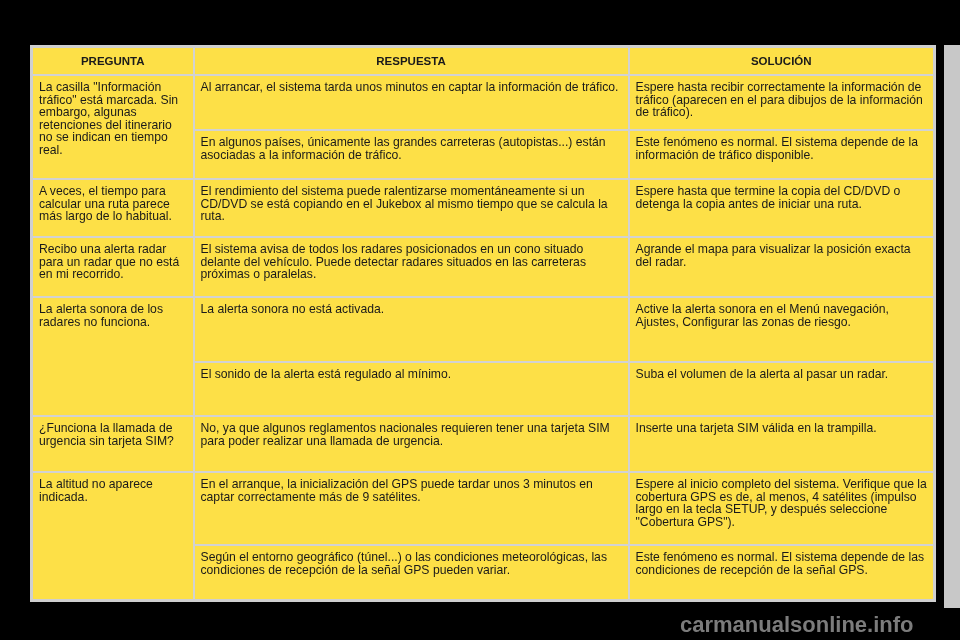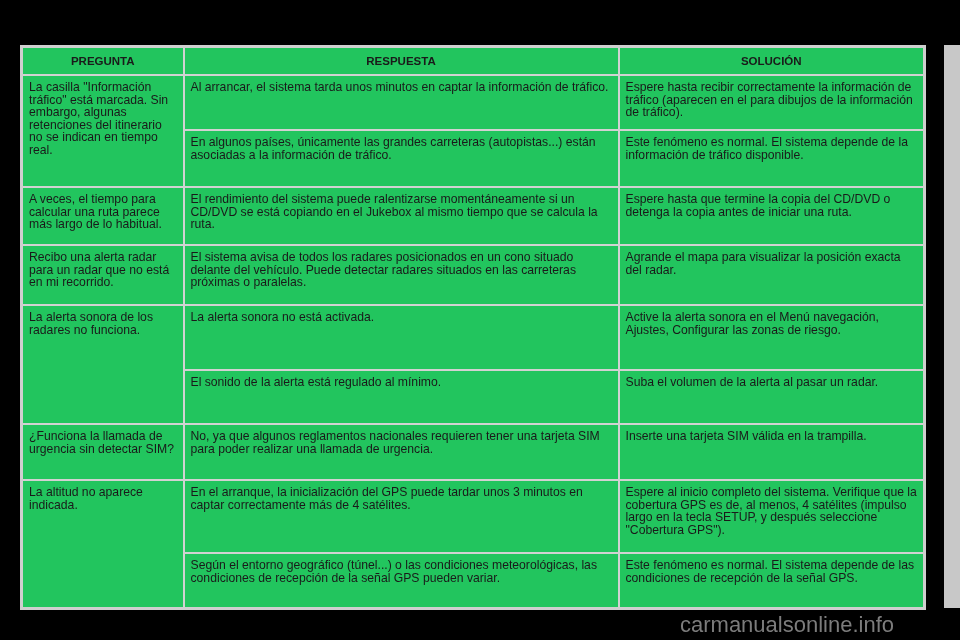--- a/index.html
+++ b/index.html
@@ -20,26 +20,26 @@
     .side-strip {
       position: absolute;
       left: 944px;
       top: 45px;
       width: 16px;
       height: 563px;
       background: #c8c8c8;
     }
     .faq-table {
       position: absolute;
-      left: 20px;
+      left: 30px;
       top: 45px;
       width: 903px;
       border-collapse: collapse;
       table-layout: fixed;
-      background: #22c55e;
+      background: #fde047;
       border: 3px solid #cfcfcf;
     }
     .faq-table col.c1 { width: 162px; }
     .faq-table col.c2 { width: 435px; }
     .faq-table col.c3 { width: 306px; }
     .faq-table th, .faq-table td {
       border: 2px solid #d2d2d2;
       padding: 5px 6px 4px 6px;
       vertical-align: top;
       font-size: 12.2px;
@@ -53,21 +53,21 @@
       font-weight: bold;
       font-size: 11.5px;
       height: 26px;
       padding: 0 6px;
     }
     .watermark {
       position: absolute;
       left: 680px;
       top: 612px;
       font-size: 22px;
-      font-weight: normal;
+      font-weight: bold;
       color: #7c7c7c;
       letter-spacing: 0px;
     }
   </style>
 </head>
 <body>
 
 <div class="page">
   <div class="side-strip"></div>
 
@@ -84,21 +84,21 @@
         <th>SOLUCIÓN</th>
       </tr>
     </thead>
     <tbody>
 
       <tr style="height:55px">
         <td rowspan="2">La casilla "Información tráfico" está marcada. Sin embargo, algunas retenciones del itinerario no se indican en tiempo real.</td>
         <td>Al arrancar, el sistema tarda unos minutos en captar la información de tráfico.</td>
         <td>Espere hasta recibir correctamente la información de tráfico (aparecen en el para dibujos de la información de tráfico).</td>
       </tr>
-      <tr style="height:57px">
+      <tr style="height:49px">
         <td>En algunos países, únicamente las grandes carreteras (autopistas...) están asociadas a la información de tráfico.</td>
         <td>Este fenómeno es normal. El sistema depende de la información de tráfico disponible.</td>
       </tr>
 
       <tr style="height:58px">
         <td>A veces, el tiempo para calcular una ruta parece más largo de lo habitual.</td>
         <td>El rendimiento del sistema puede ralentizarse momentáneamente si un CD/DVD se está copiando en el Jukebox al mismo tiempo que se calcula la ruta.</td>
         <td>Espere hasta que termine la copia del CD/DVD o detenga la copia antes de iniciar una ruta.</td>
       </tr>
 
@@ -112,28 +112,28 @@
         <td rowspan="2">La alerta sonora de los radares no funciona.</td>
         <td>La alerta sonora no está activada.</td>
         <td>Active la alerta sonora en el Menú navegación, Ajustes, Configurar las zonas de riesgo.</td>
       </tr>
       <tr style="height:54px">
         <td>El sonido de la alerta está regulado al mínimo.</td>
         <td>Suba el volumen de la alerta al pasar un radar.</td>
       </tr>
 
       <tr style="height:56px">
-        <td>¿Funciona la llamada de urgencia sin detectar SIM?</td>
+        <td>¿Funciona la llamada de urgencia sin tarjeta SIM?</td>
         <td>No, ya que algunos reglamentos nacionales requieren tener una tarjeta SIM para poder realizar una llamada de urgencia.</td>
         <td>Inserte una tarjeta SIM válida en la trampilla.</td>
       </tr>
 
       <tr style="height:73px">
         <td rowspan="2">La altitud no aparece indicada.</td>
-        <td>En el arranque, la inicialización del GPS puede tardar unos 3 minutos en captar correctamente más de 4 satélites.</td>
+        <td>En el arranque, la inicialización del GPS puede tardar unos 3 minutos en captar correctamente más de 9 satélites.</td>
         <td>Espere al inicio completo del sistema. Verifique que la cobertura GPS es de, al menos, 4 satélites (impulso largo en la tecla SETUP, y después seleccione "Cobertura GPS").</td>
       </tr>
       <tr style="height:55px">
         <td>Según el entorno geográfico (túnel...) o las condiciones meteorológicas, las condiciones de recepción de la señal GPS pueden variar.</td>
         <td>Este fenómeno es normal. El sistema depende de las condiciones de recepción de la señal GPS.</td>
       </tr>
     </tbody>
   </table>
 
   <div class="watermark">carmanualsonline.info</div>

